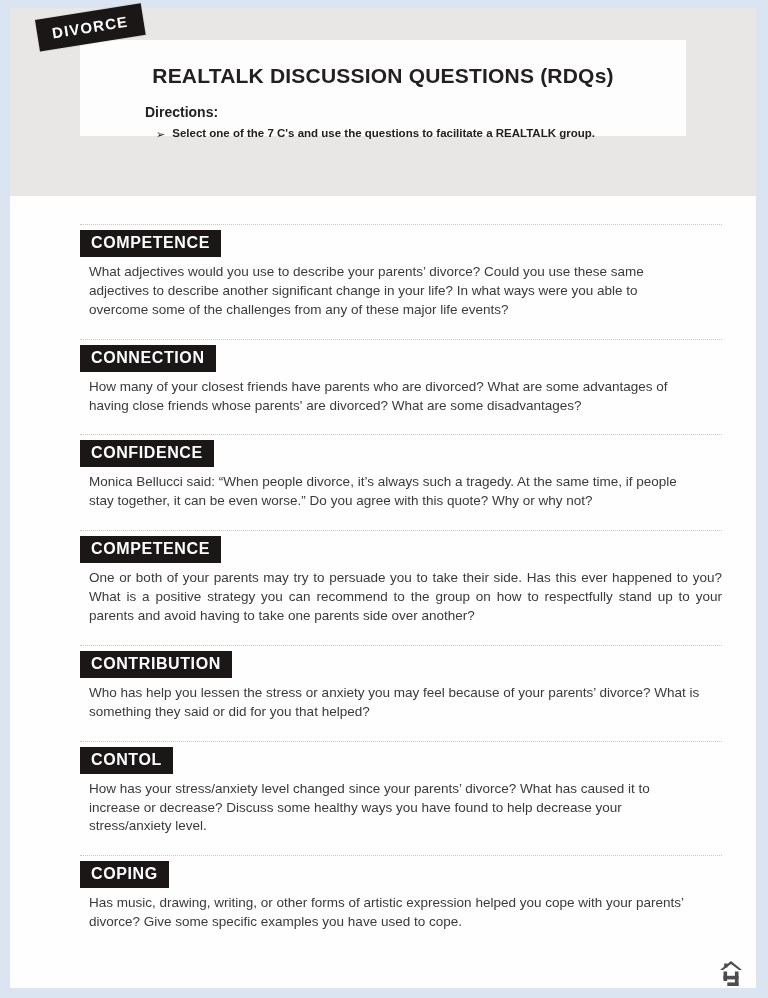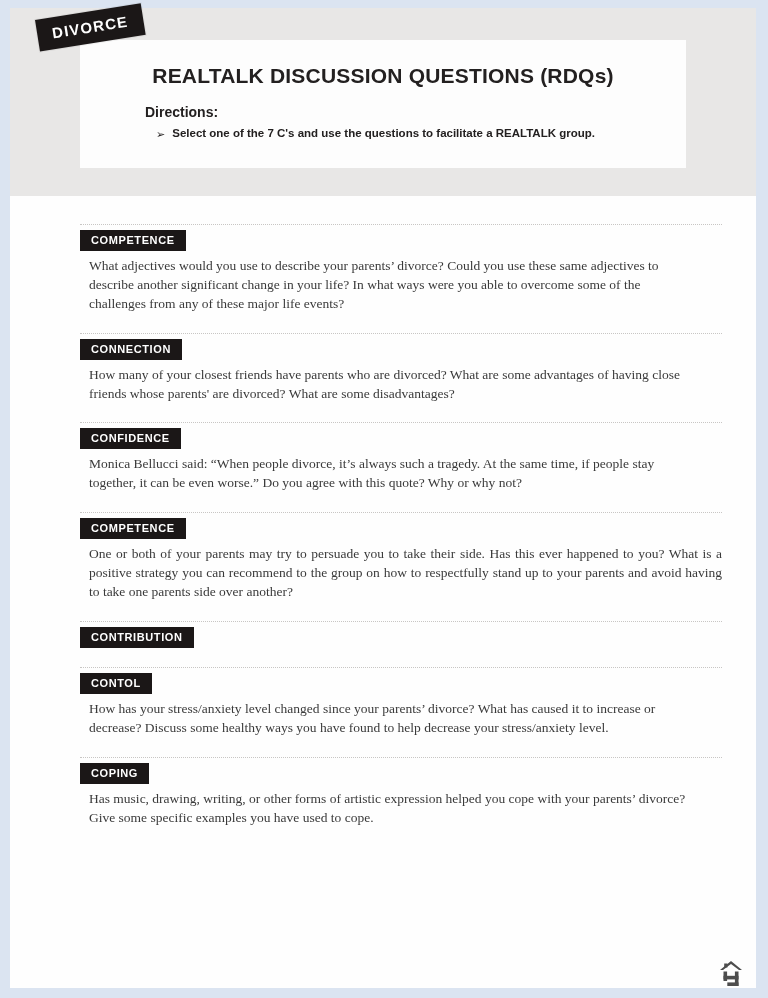--- a/index.html
+++ b/index.html
@@ -17,21 +17,21 @@
   }
   
   .header-band{
     position:relative;
     height:188px;
     background:#e8e7e6;
   }
   .title-card{
     position:absolute;
     left:70px;top:32px;
-    width:606px;height:128px;
+    width:606px;height:96px;
     background:#fdfdfd;
   }
   .doc-title{
     margin:24px 10px 0 10px;
     text-align:center;
     font-size:21px;
     font-weight:800;
     letter-spacing:0.2px;
     color:#232020;
   }
@@ -75,30 +75,29 @@
   .qsec{
     border-top:1px dotted #c8c6c4;
     padding-top:5px;
     margin-top:19px;
   }
   .qlabel{
     display:inline-block;
     background:#1b1717;
     color:#ffffff;
     font-weight:800;
-    font-size:11px;
+    font-size:16px;
     letter-spacing:0.6px;
     padding:4px 11px 5px 11px;
   }
   .qtext{
     margin:6px 22px 0 9px;
     font-size:13.5px;
     line-height:1.4;
     color:#3a3a3a;
-    font-family:Liberation Serif, serif;
   }
   .qsec.justify .qtext{
     text-align:justify;
     margin-right:0;
   }
   
   .logo-wrap{
     position:absolute;
     right:13px;bottom:1px;
     width:24px;height:27px;
@@ -139,20 +138,21 @@
         <p class="qtext">Monica Bellucci said: “When people divorce, it’s always such a tragedy. At the same time, if people stay together, it can be even worse.” Do you agree with this quote? Why or why not?</p>
       </section>
 
       <section class="qsec justify">
         <div class="qlabel">COMPETENCE</div>
         <p class="qtext">One or both of your parents may try to persuade you to take their side. Has this ever happened to you? What is a positive strategy you can recommend to the group on how to respectfully stand up to your parents and avoid having to take one parents side over another?</p>
       </section>
 
       <section class="qsec">
         <div class="qlabel">CONTRIBUTION</div>
+        <p class="qtext">Who has help you lessen the stress or anxiety you may feel because of your parents’ divorce? What is something they said or did for you that helped?</p>
       </section>
 
       <section class="qsec">
         <div class="qlabel">CONTOL</div>
         <p class="qtext">How has your stress/anxiety level changed since your parents’ divorce? What has caused it to increase or decrease?  Discuss some healthy ways you have found to help decrease your stress/anxiety level.</p>
       </section>
 
       <section class="qsec">
         <div class="qlabel">COPING</div>
         <p class="qtext">Has music, drawing, writing, or other forms of artistic expression helped you cope with your parents’ divorce? Give some specific examples you have used to cope.</p>

